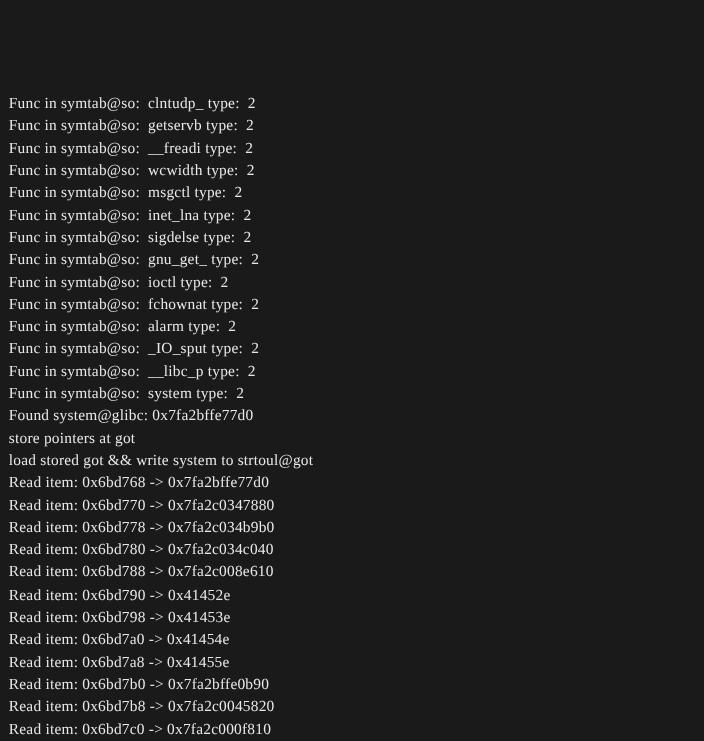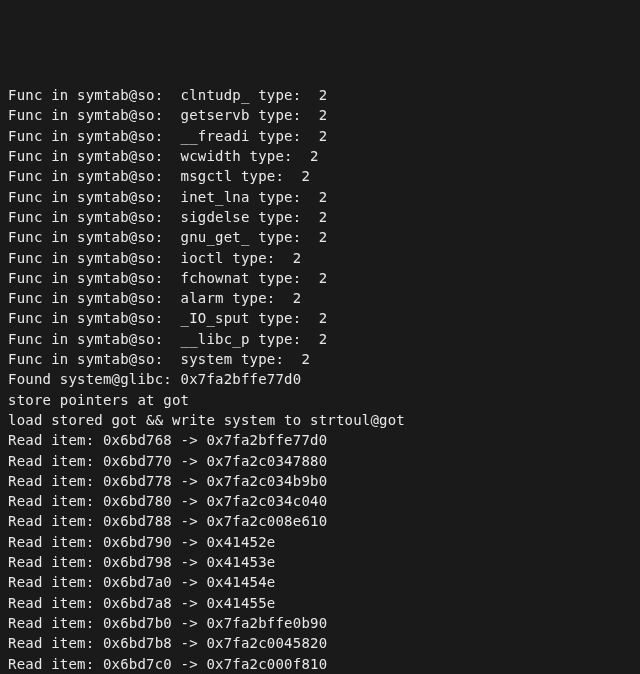--- a/index.html
+++ b/index.html
@@ -15,20 +15,21 @@
       line-height: 1.45;
       width: 640px;
       height: 674px;
       padding: 4px 8px;
       overflow: hidden;
       white-space: pre;
       letter-spacing: 0.2px;
     }
     .line {
       display: block;
+      font-family: Liberation Serif, serif;
     }
   </style>
 </head>
 <body>
 
 
 
 <div id="terminal"><span class="line">Func in symtab@so:  clntudp_ type:  2</span><span class="line">Func in symtab@so:  getservb type:  2</span><span class="line">Func in symtab@so:  __freadi type:  2</span><span class="line">Func in symtab@so:  wcwidth type:  2</span><span class="line">Func in symtab@so:  msgctl type:  2</span><span class="line">Func in symtab@so:  inet_lna type:  2</span><span class="line">Func in symtab@so:  sigdelse type:  2</span><span class="line">Func in symtab@so:  gnu_get_ type:  2</span><span class="line">Func in symtab@so:  ioctl type:  2</span><span class="line">Func in symtab@so:  fchownat type:  2</span><span class="line">Func in symtab@so:  alarm type:  2</span><span class="line">Func in symtab@so:  _IO_sput type:  2</span><span class="line">Func in symtab@so:  __libc_p type:  2</span><span class="line">Func in symtab@so:  system type:  2</span><span class="line">Found system@glibc: 0x7fa2bffe77d0</span><span class="line">store pointers at got</span><span class="line">load stored got &amp;&amp; write system to strtoul@got</span><span class="line">Read item: 0x6bd768 -&gt; 0x7fa2bffe77d0</span><span class="line">Read item: 0x6bd770 -&gt; 0x7fa2c0347880</span><span class="line">Read item: 0x6bd778 -&gt; 0x7fa2c034b9b0</span><span class="line">Read item: 0x6bd780 -&gt; 0x7fa2c034c040</span><span class="line">Read item: 0x6bd788 -&gt; 0x7fa2c008e610</span><span class="line">Read item: 0x6bd790 -&gt; 0x41452e</span><span class="line">Read item: 0x6bd798 -&gt; 0x41453e</span><span class="line">Read item: 0x6bd7a0 -&gt; 0x41454e</span><span class="line">Read item: 0x6bd7a8 -&gt; 0x41455e</span><span class="line">Read item: 0x6bd7b0 -&gt; 0x7fa2bffe0b90</span><span class="line">Read item: 0x6bd7b8 -&gt; 0x7fa2c0045820</span><span class="line">Read item: 0x6bd7c0 -&gt; 0x7fa2c000f810</span><span class="line">Read item: 0x6bd7c8 -&gt; 0x41459e</span><span class="line"></span></div>
 
 

